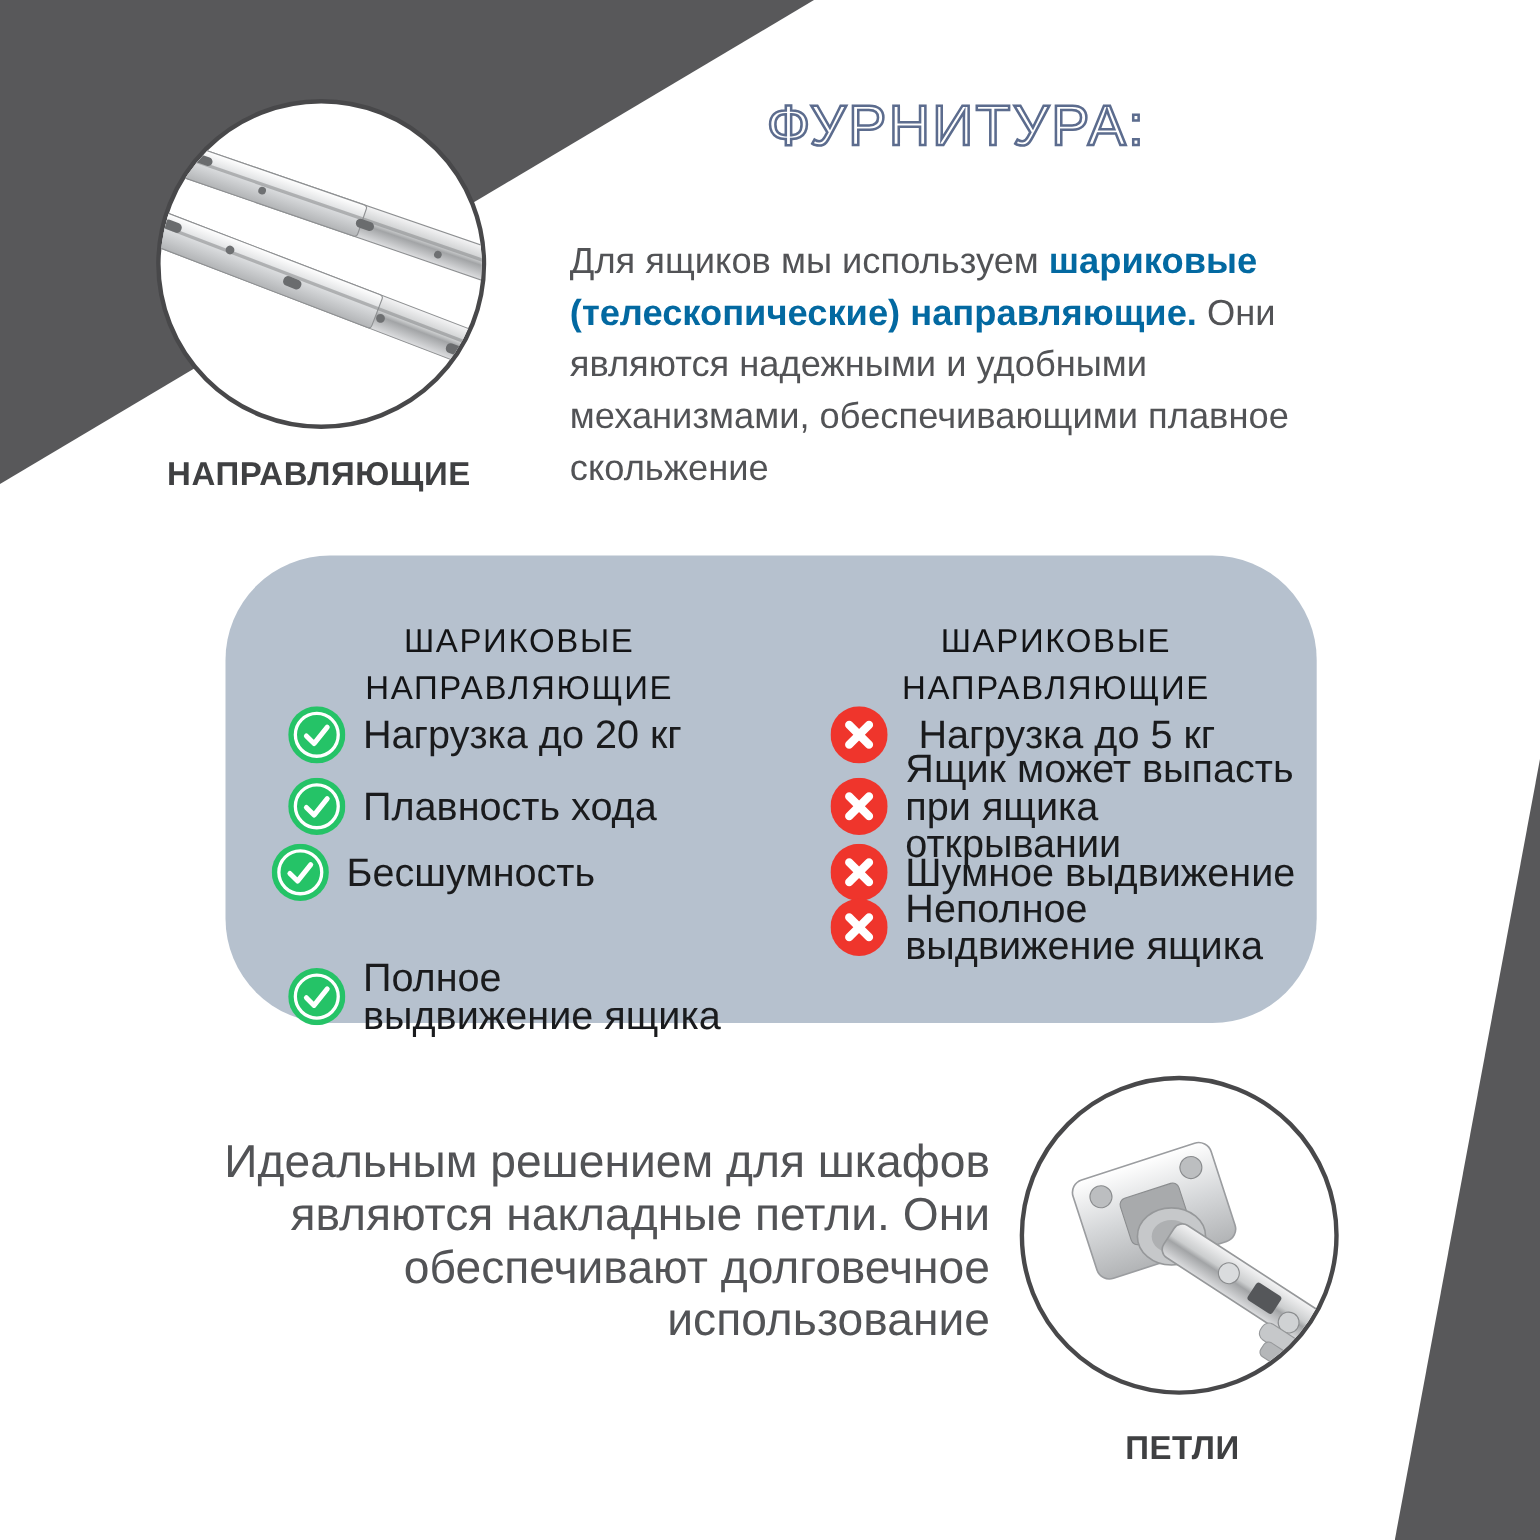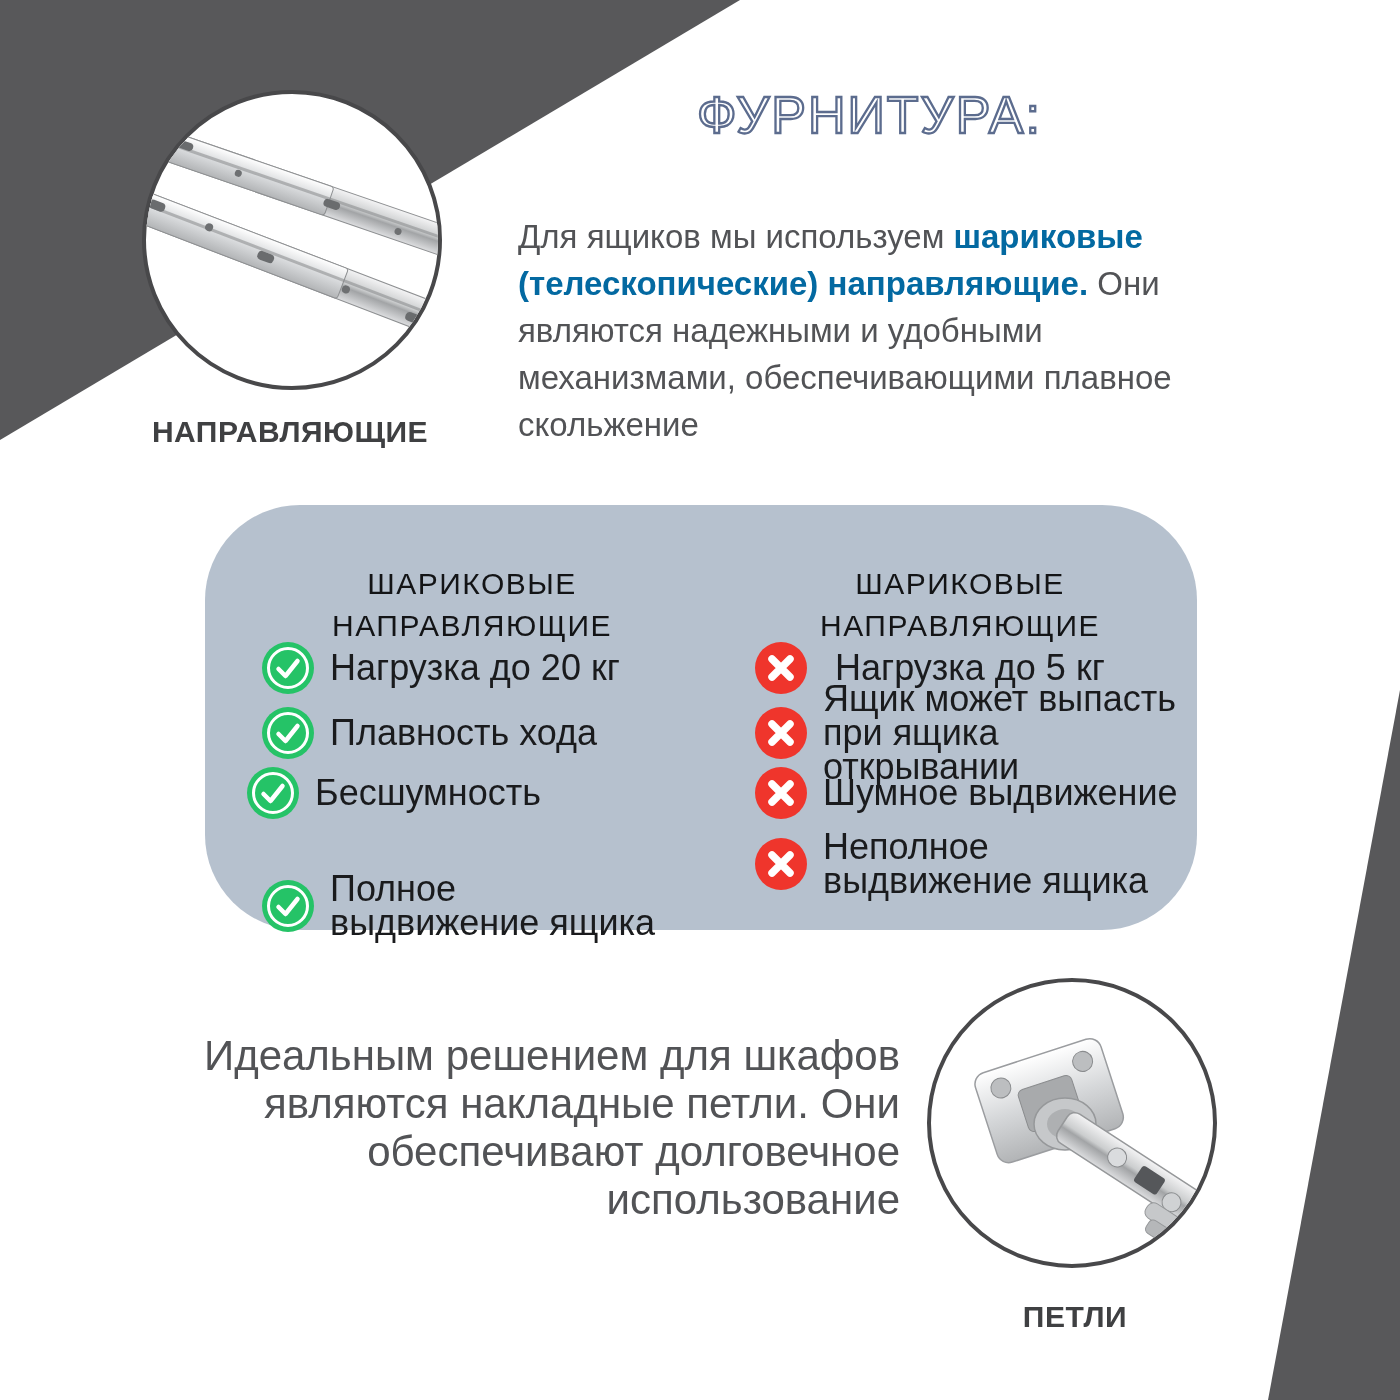--- a/index.html
+++ b/index.html
@@ -170,21 +170,21 @@
           <use href="#ic-cross"></use>
         </svg>
       <div class="txt">Ящик может выпасть при ящика открывании</div>
     </div>
     <div class="row" style="left:550px;top:262px;">
       <svg class="ic">
           <use href="#ic-cross"></use>
         </svg>
       <div class="txt">Шумное выдвижение</div>
     </div>
-    <div class="row narrow" style="left:550px;top:333px;">
+    <div class="row narrow" style="left:550px;top:312px;">
       <svg class="ic">
           <use href="#ic-cross"></use>
         </svg>
       <div class="txt">Неполное выдвижение ящика</div>
     </div>
   </div>
 
   <div class="outro">Идеальным решением для шкафов являются накладные петли. Они обеспечивают долговечное использование</div>
 
   <div class="photo-circle" style="left:927px;top:978px;width:290px;height:290px;">

